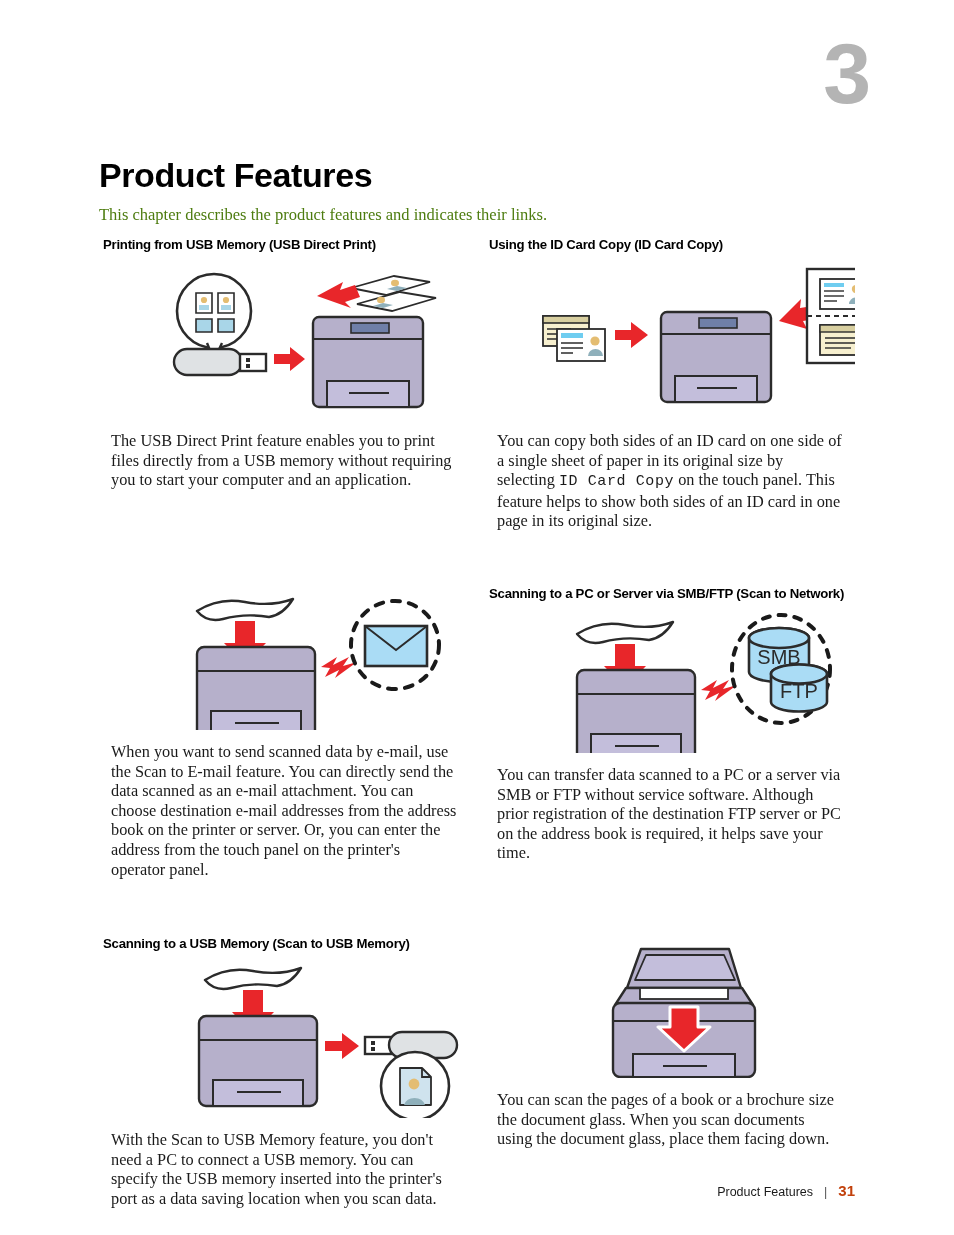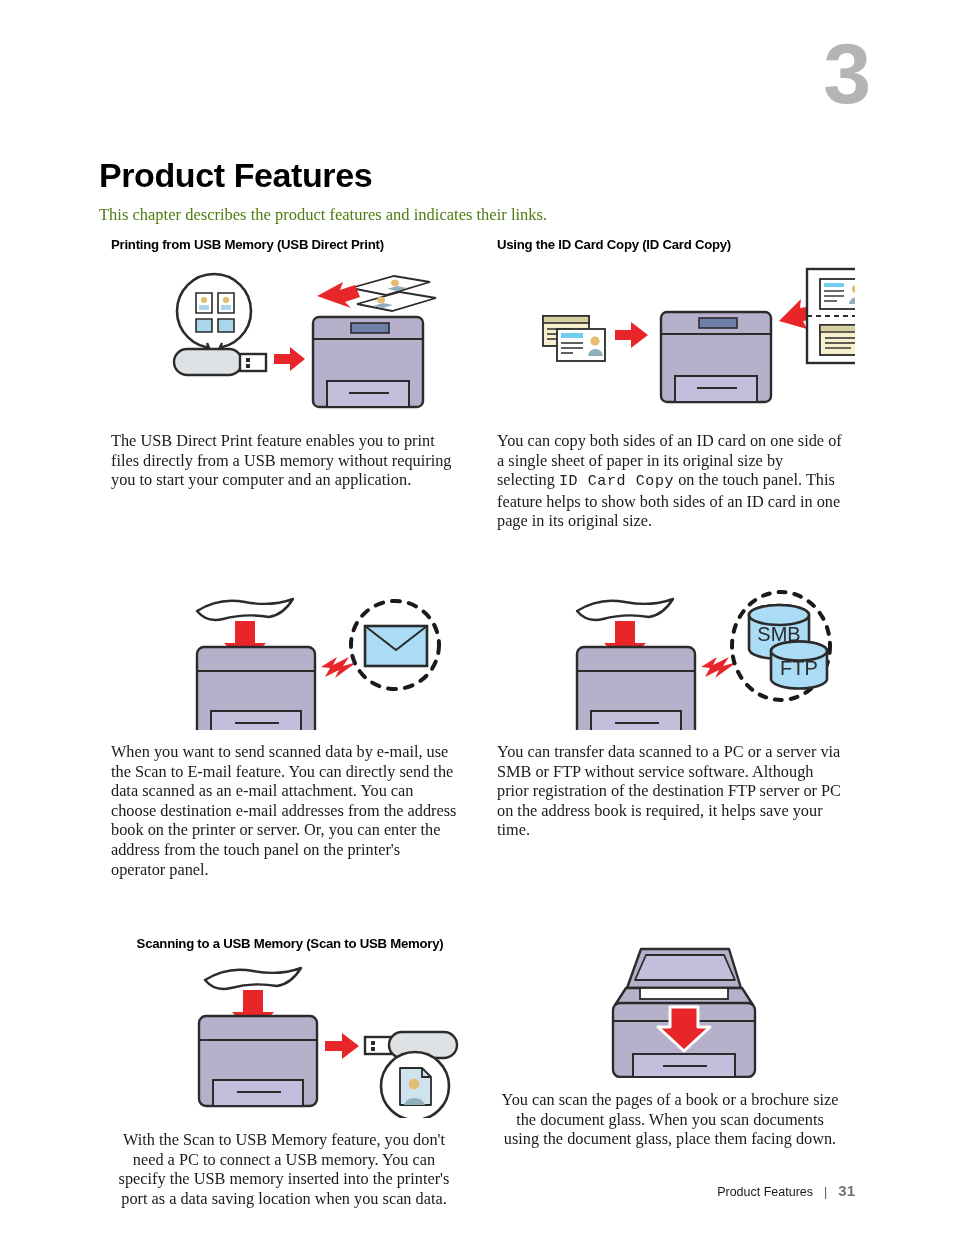--- a/index.html
+++ b/index.html
@@ -71,21 +71,21 @@
   }
   .col:last-child { margin-right: 0; }
 
   .sec-head {
     font-family: "Liberation Sans", sans-serif;
     font-weight: bold;
     font-size: 13.2px;
     line-height: 17px;
     letter-spacing: -0.25px;
     color: #000;
-    margin: 0 0 6px 12px;
+    margin: 0 0 6px 4px;
   }
 
   .fig {
     position: relative;
     width: 100%;
   }
 
   .body-text {
     font-family: "Liberation Serif", serif;
     font-size: 16.3px;
@@ -110,21 +110,21 @@
     font-size: 12.5px;
     color: #1a1a1a;
   }
   .footer .sep {
     margin: 0 11px;
     color: #555;
   }
   .footer .pageno {
     font-weight: bold;
     font-size: 15px;
-    color: #737373;
+    color: #c2410c;
   }
 
   svg { display: block; }
 </style>
 </head>
 <body>
 
 <div class="chapter-num">3</div>
 
 <h1 class="page-title">Product Features</h1>
@@ -274,20 +274,21 @@
           <g>
             <rect x="266" y="41" width="62" height="40" fill="#aadcf5" stroke="#2b2b2b" stroke-width="2.6"></rect>
             <path d="M266 41 L297 65 L328 41" fill="none" stroke="#2b2b2b" stroke-width="2"></path>
           </g>
         </svg>
       </div>
       <p class="body-text">When you want to send scanned data by e-mail, use the Scan to E-mail feature. You can directly send the data scanned as an e-mail attachment. You can choose destination e-mail addresses from the address book on the printer or server. Or, you can enter the address from the touch panel on the printer's operator panel.</p>
     </div>
 
     <div class="col">
+      <div class="sec-head">Scanning to a PC or Server via SMB/FTP (Scan to Network)</div>
       <div class="fig" style="height:145px;">
         <svg width="370" height="145" viewBox="0 0 370 145">
 
           <path d="M92 26 q22 -14 48 -9 q26 5 48 -3 q-10 16 -24 18 q-24 -4 -46 2 q-16 4 -26 -8 z" fill="#ffffff" stroke="#2b2b2b" stroke-width="2.4" stroke-linejoin="round"></path>
 
           <path d="M130 36 h20 v22 h11 l-21 22 -21 -22 h11 z" fill="#e8262a"></path>
 
           <g>
             <rect x="92" y="62" width="118" height="90" rx="7" fill="#b6b0cb" stroke="#2b2b2b" stroke-width="2.4"></rect>
             <line x1="92" y1="86" x2="210" y2="86" stroke="#2b2b2b" stroke-width="2"></line>
@@ -309,21 +310,21 @@
             <path d="M286 66 a28 9.5 0 0 1 56 0 v28 a28 9.5 0 0 1 -56 0 z" fill="#aadcf5" stroke="#2b2b2b" stroke-width="2.6"></path>
             <ellipse cx="314" cy="66" rx="28" ry="9.5" fill="#aadcf5" stroke="#2b2b2b" stroke-width="2.6"></ellipse>
             <text x="314" y="90" text-anchor="middle" font-family="Liberation Sans, sans-serif" font-size="20" font-weight="normal" fill="#2b2b2b">FTP</text>
           </g>
         </svg>
       </div>
       <p class="body-text">You can transfer data scanned to a PC or a server via SMB or FTP without service software. Although prior registration of the destination FTP server or PC on the address book is required, it helps save your time.</p>
     </div>
   </div>
 
-  <div class="row" style="margin-top:44px;text-align:center;">
+  <div class="row" style="margin-top:44px;">
 
     <div class="col">
       <div class="sec-head">Scanning to a USB Memory (Scan to USB Memory)</div>
       <div class="fig" style="height:160px;">
         <svg width="370" height="160" viewBox="0 0 370 160">
 
           <path d="M106 22 q22 -14 48 -9 q26 5 48 -3 q-10 16 -24 18 q-24 -4 -46 2 q-16 4 -26 -8 z" fill="#ffffff" stroke="#2b2b2b" stroke-width="2.4" stroke-linejoin="round"></path>
 
           <path d="M144 32 h20 v22 h11 l-21 22 -21 -22 h11 z" fill="#e8262a"></path>
 

